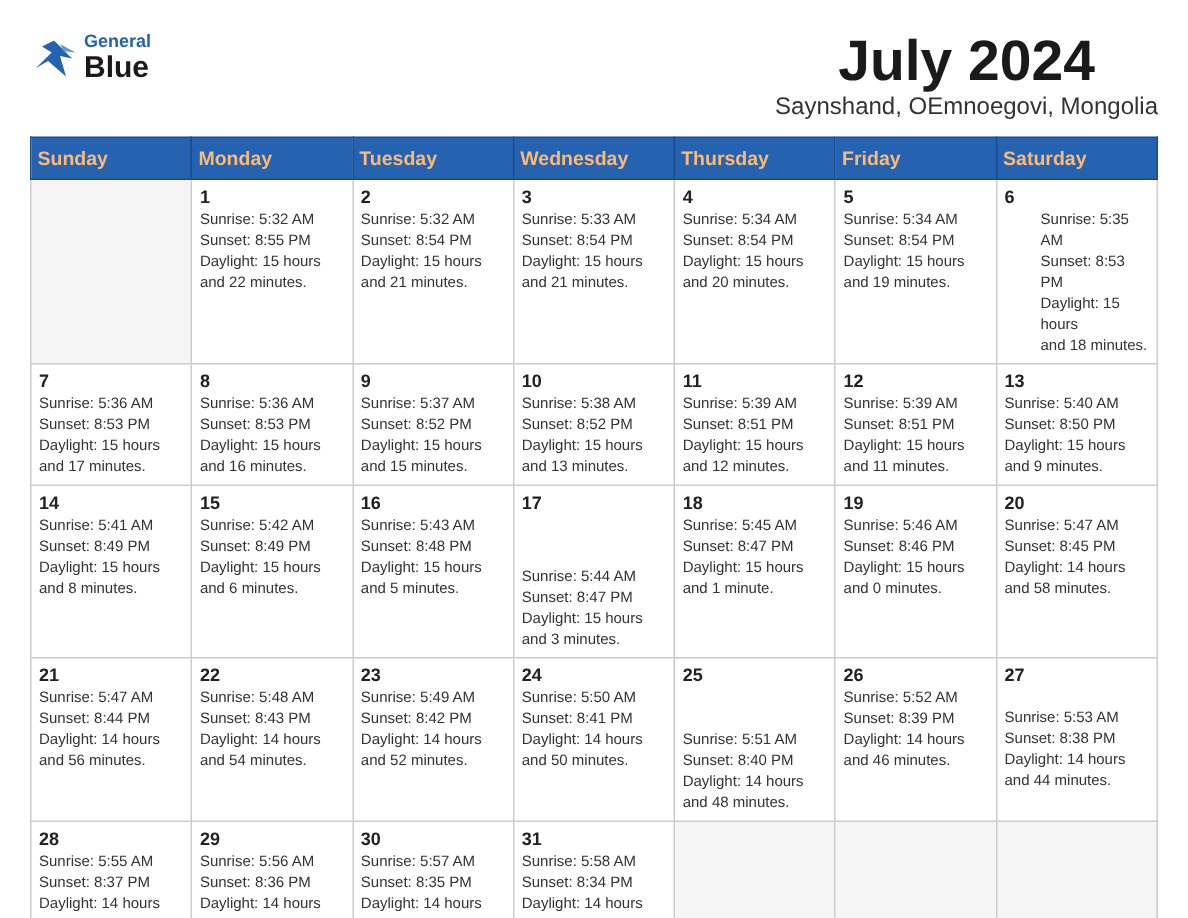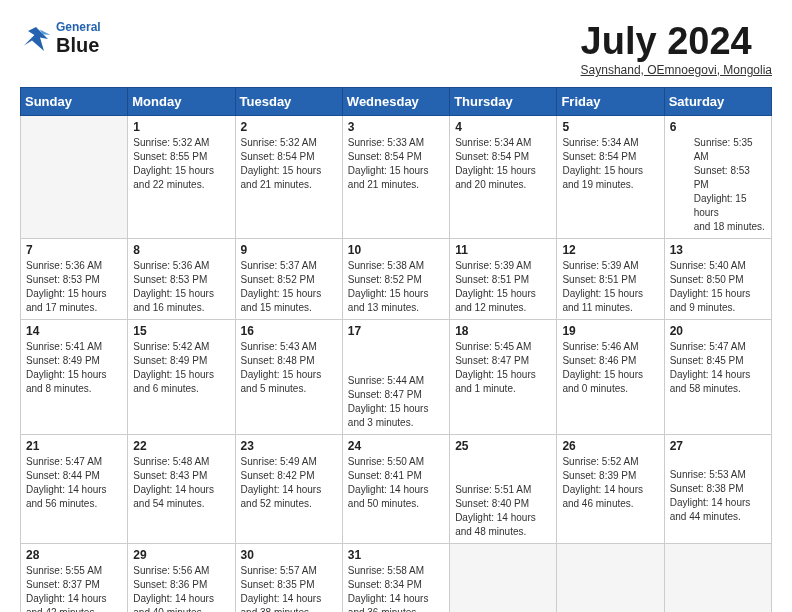--- a/index.html
+++ b/index.html
@@ -19,40 +19,39 @@
     .logo {
       display: flex;
       align-items: center;
       gap: 4px;
     }
     .logo-bird {
       width: 32px;
       height: 32px;
     }
     .title-block {
-      text-align: left;
+      text-align: center;
     }
     .month-title {
       font-size: 38px;
       font-weight: bold;
       color: #1a1a1a;
     }
     .location {
-      font-size: 12px;
+      font-size: 16px;
       color: #333;
-      text-decoration: underline;
     }
     table {
       width: 100%;
       border-collapse: collapse;
       table-layout: fixed;
     }
     th {
       background: #2563b0;
-      color: #ffffff;
+      color: #fdba74;
       font-size: 13px;
       font-weight: bold;
       padding: 6px 4px;
       text-align: left;
       border: 1px solid #1a4a90;
     }
     td {
       border: 1px solid #ccc;
       vertical-align: top;
       padding: 4px 5px;

